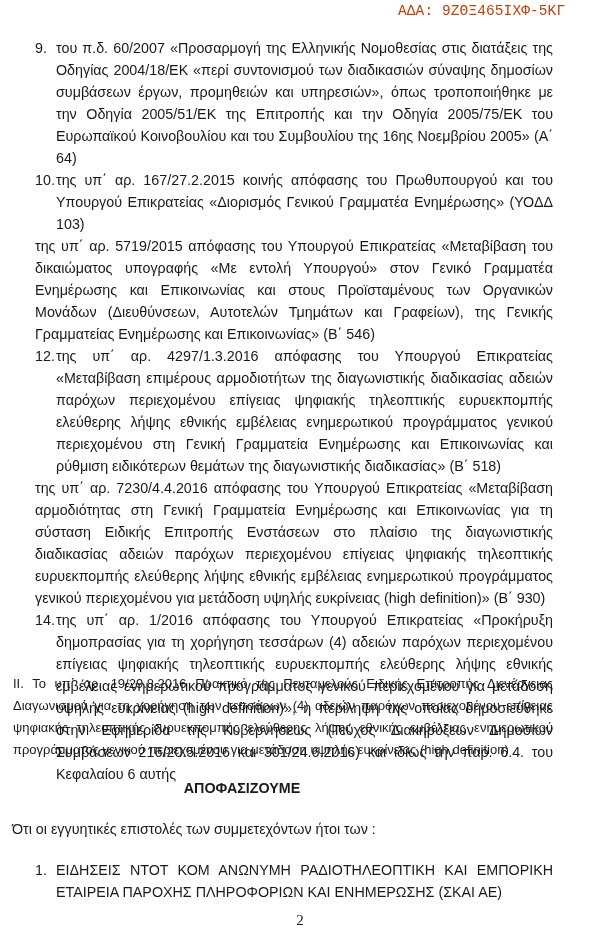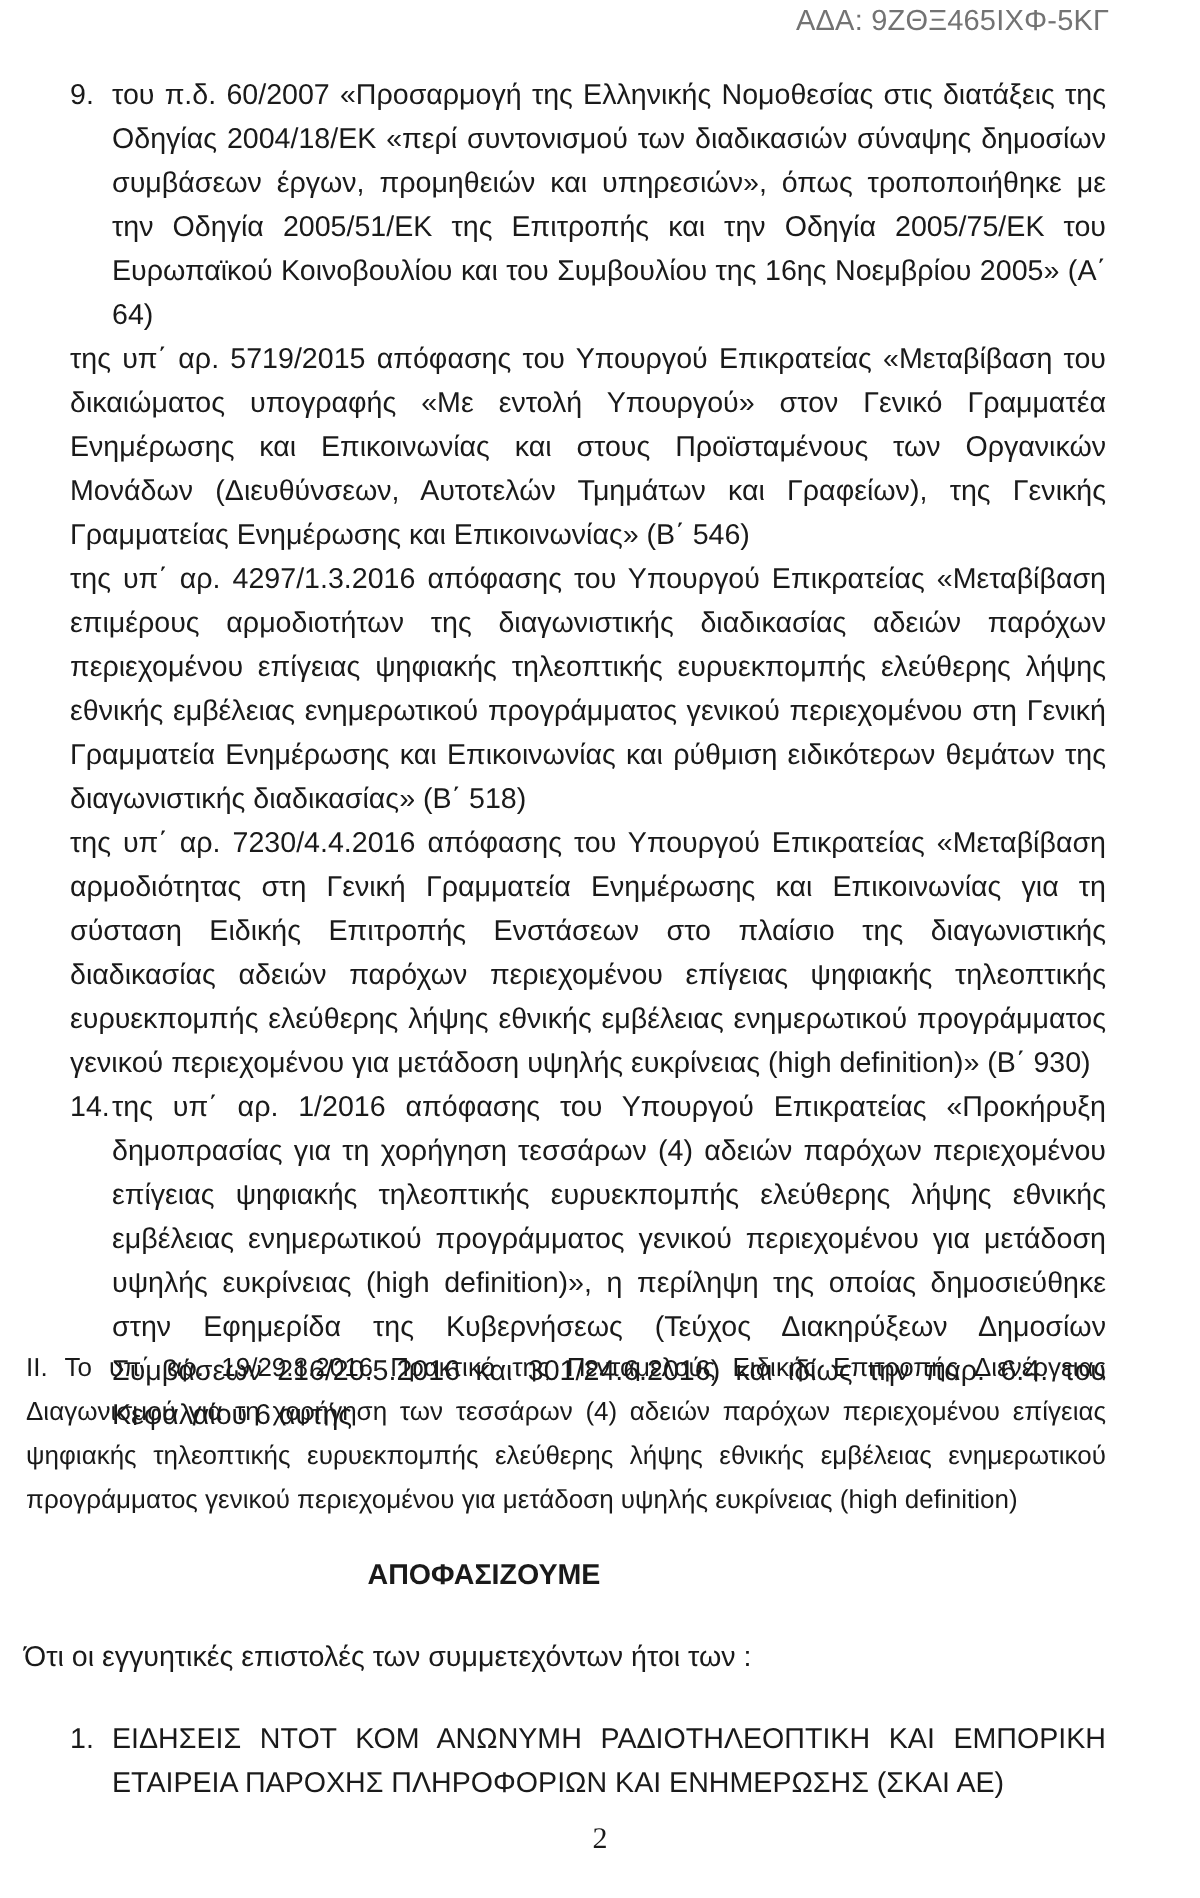--- a/index.html
+++ b/index.html
@@ -14,22 +14,22 @@
     overflow: hidden;
     color: #1a1a1a;
     font-family: "Liberation Sans", "DejaVu Sans", sans-serif;
   }
   .ada {
     position: absolute;
     top: 3px;
     left: 398px;
     font-size: 14.5px;
     letter-spacing: 0.1px;
-    color: #737373;
-    font-family: Liberation Sans, sans-serif;
+    color: #c2410c;
+    font-family: Liberation Mono, monospace;
   }
   .page {
     position: absolute;
     left: 0;
     top: 0;
     width: 600px;
   }
   .list {
     position: absolute;
     left: 35px;
@@ -105,23 +105,28 @@
 <div class="page">
 
   <div class="ada">ΑΔΑ: 9ΖΘΞ465ΙΧΦ-5ΚΓ</div>
 
   <ul class="list">
     <li class="item i9">
       <span class="num">9.</span>
       <span class="txt">του π.δ. 60/2007 «Προσαρμογή της Ελληνικής Νομοθεσίας στις διατάξεις της Οδηγίας 2004/18/ΕΚ «περί συντονισμού των διαδικασιών σύναψης δημοσίων συμβάσεων έργων, προμηθειών και υπηρεσιών», όπως τροποποιήθηκε με την Οδηγία 2005/51/ΕΚ της Επιτροπής και την Οδηγία 2005/75/ΕΚ του Ευρωπαϊκού Κοινοβουλίου και του Συμβουλίου της 16ης Νοεμβρίου 2005» (Α΄ 64)</span>
     </li>
     <li class="item">
+      <span class="num">10.</span>
+      <span class="txt">της υπ΄ αρ. 167/27.2.2015 κοινής απόφασης του Πρωθυπουργού και του Υπουργού Επικρατείας «Διορισμός Γενικού Γραμματέα Ενημέρωσης» (ΥΟΔΔ 103)</span>
+    </li>
+    <li class="item">
       <span class="txt">της υπ΄ αρ. 5719/2015 απόφασης  του Υπουργού Επικρατείας «Μεταβίβαση του δικαιώματος υπογραφής «Με εντολή Υπουργού» στον Γενικό Γραμματέα Ενημέρωσης και Επικοινωνίας και στους Προϊσταμένους των Οργανικών Μονάδων (Διευθύνσεων, Αυτοτελών Τμημάτων και Γραφείων), της Γενικής Γραμματείας Ενημέρωσης και Επικοινωνίας» (Β΄ 546)</span>
     </li>
     <li class="item">
+      <span class="num">12.</span>
       <span class="txt">της υπ΄ αρ. 4297/1.3.2016 απόφασης του Υπουργού Επικρατείας «Μεταβίβαση επιμέρους αρμοδιοτήτων της διαγωνιστικής διαδικασίας αδειών παρόχων περιεχομένου επίγειας ψηφιακής τηλεοπτικής ευρυεκπομπής ελεύθερης λήψης εθνικής εμβέλειας ενημερωτικού προγράμματος γενικού περιεχομένου στη Γενική Γραμματεία Ενημέρωσης και Επικοινωνίας και ρύθμιση ειδικότερων θεμάτων της διαγωνιστικής διαδικασίας» (Β΄ 518)</span>
     </li>
     <li class="item">
       <span class="txt">της υπ΄ αρ. 7230/4.4.2016 απόφασης του Υπουργού Επικρατείας «Μεταβίβαση αρμοδιότητας στη Γενική Γραμματεία Ενημέρωσης και Επικοινωνίας για τη σύσταση Ειδικής Επιτροπής Ενστάσεων στο πλαίσιο της διαγωνιστικής διαδικασίας αδειών παρόχων περιεχομένου επίγειας ψηφιακής τηλεοπτικής ευρυεκπομπής ελεύθερης λήψης εθνικής εμβέλειας ενημερωτικού προγράμματος γενικού περιεχομένου για μετάδοση υψηλής ευκρίνειας (high definition)» (Β΄ 930)</span>
     </li>
     <li class="item">
       <span class="num">14.</span>
       <span class="txt">της υπ΄ αρ. 1/2016 απόφασης του Υπουργού Επικρατείας «Προκήρυξη δημοπρασίας για τη χορήγηση τεσσάρων (4)  αδειών παρόχων περιεχομένου  επίγειας ψηφιακής τηλεοπτικής ευρυεκπομπής ελεύθερης λήψης εθνικής εμβέλειας ενημερωτικού προγράμματος γενικού περιεχομένου για μετάδοση υψηλής ευκρίνειας (high definition)», η περίληψη της οποίας δημοσιεύθηκε στην Εφημερίδα της Κυβερνήσεως (Τεύχος Διακηρύξεων Δημοσίων Συμβάσεων 216/20.5.2016 και 301/24.6.2016) και ιδίως την παρ. 6.4. του Κεφαλαίου 6 αυτής</span>
     </li>
   </ul>

